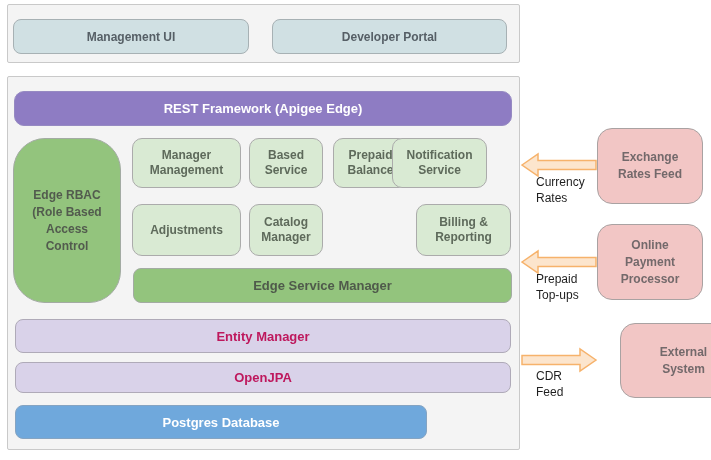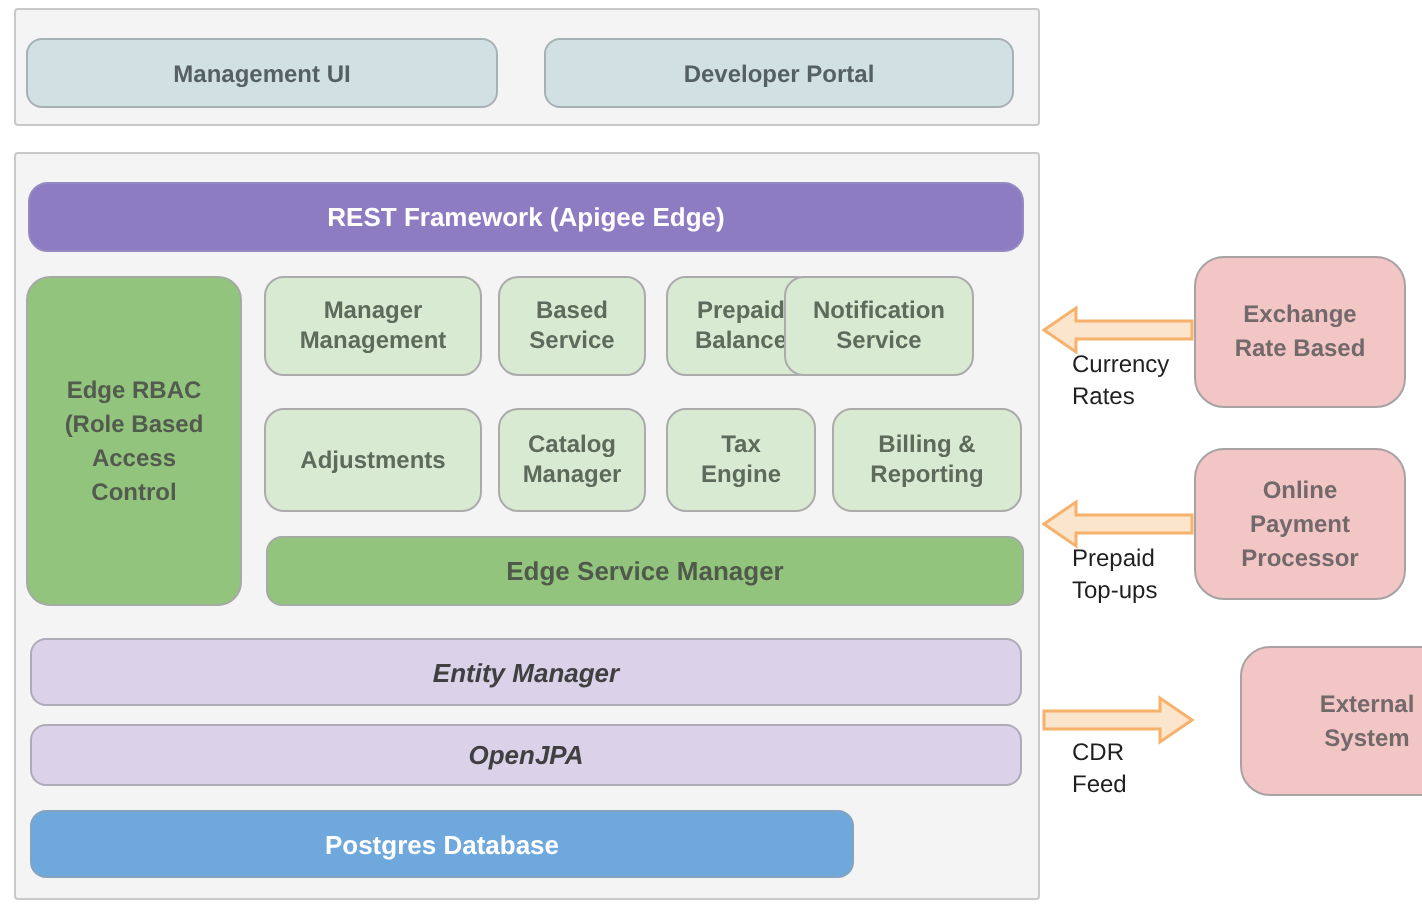--- a/index.html
+++ b/index.html
@@ -3,24 +3,24 @@
 <meta charset="utf-8">
 <style>
   html,body{margin:0;padding:0;background:#ffffff;font-family:"Liberation Sans",sans-serif;}
   .canvas{position:relative;width:711px;height:460px;background:#ffffff;overflow:hidden;}
   .panel{position:absolute;background:#F4F4F4;border:1px solid #C9C9C9;border-radius:2px;box-sizing:border-box;}
   .node{position:absolute;box-sizing:border-box;display:flex;align-items:center;justify-content:center;
         text-align:center;font-weight:bold;color:#575757;white-space:pre-line;}
   .teal{background:#D0E0E3;border:1.5px solid #A7B1B4;border-radius:8px;font-size:12px;color:#565F66;}
   .purple-bar{background:#8E7CC3;border:1.5px solid #968AC2;border-radius:10px;color:#FFFFFF;font-size:13px;}
   .green-strong{background:#93C47D;border:1.5px solid #A3ABA3;color:#525B4E;}
-  .rbac{border-radius:12px;font-size:12px;line-height:17px;}
+  .rbac{border-radius:32px;font-size:12px;line-height:17px;}
   .esm{border-radius:8px;font-size:13px;color:#4F5A4B;}
   .green-light{background:#D9EAD3;border:1.5px solid #ABABAB;border-radius:10px;font-size:12px;line-height:15px;color:#5E6A5B;}
-  .lavender{background:#D9D2E9;border:1.5px solid #AFAAB8;border-radius:8px;font-size:13px;color:#404040;font-style:italic;}
+  .lavender{background:#D9D2E9;border:1.5px solid #AFAAB8;border-radius:8px;font-size:13px;color:#be185d;}
   .blue-bar{background:#6FA8DC;border:1.5px solid #85A4C2;border-radius:8px;font-size:13px;color:#FFFFFF;}
   .pink{background:#F2C6C5;border:1.5px solid #A9A2A2;border-radius:15px;font-size:12px;line-height:17px;color:#73696B;}
   .flow-label{position:absolute;font-size:12px;line-height:16px;color:#1F1F1F;white-space:pre-line;font-weight:normal;}
   .arrow{position:absolute;width:76px;height:26px;}
 </style>
 </head>
 <body>
 
 <div class="canvas">
 
@@ -42,22 +42,20 @@
     <div class="node green-light" style="left:241px;top:61px;width:74px;height:50px;">Based
 Service</div>
     <div class="node green-light" style="left:325px;top:61px;width:75px;height:50px;">Prepaid
 Balance</div>
     <div class="node green-light" style="left:384px;top:61px;width:95px;height:50px;">Notification
 Service</div>
 
     <div class="node green-light" style="left:124px;top:127px;width:109px;height:52px;">Adjustments</div>
     <div class="node green-light" style="left:241px;top:127px;width:74px;height:52px;">Catalog
 Manager</div>
-    <div class="node green-light" style="left:325px;top:127px;width:75px;height:52px;">Tax
-Engine</div>
     <div class="node green-light" style="left:408px;top:127px;width:95px;height:52px;">Billing &amp;
 Reporting</div>
 
     <div class="node green-strong esm" style="left:125px;top:191px;width:379px;height:35px;">Edge Service Manager</div>
 
     <div class="node lavender" style="left:7px;top:242px;width:496px;height:34px;">Entity Manager</div>
     <div class="node lavender" style="left:7px;top:285px;width:496px;height:31px;">OpenJPA</div>
     <div class="node blue-bar" style="left:7px;top:328px;width:412px;height:34px;">Postgres Database</div>
   </div>
 
@@ -72,20 +70,20 @@
   </svg>
 
   <div class="flow-label" style="left:536px;top:174px;">Currency
 Rates</div>
   <div class="flow-label" style="left:536px;top:271px;">Prepaid
 Top-ups</div>
   <div class="flow-label" style="left:536px;top:368px;">CDR
 Feed</div>
 
   <div class="node pink" style="left:597px;top:128px;width:106px;height:76px;">Exchange
-Rate Based</div>
+Rates Feed</div>
   <div class="node pink" style="left:597px;top:224px;width:106px;height:76px;">Online
 Payment
 Processor</div>
   <div class="node pink" style="left:620px;top:323px;width:106px;height:75px;padding-left:21px;">External
 System</div>
 
 </div>
 
 </body></html>

